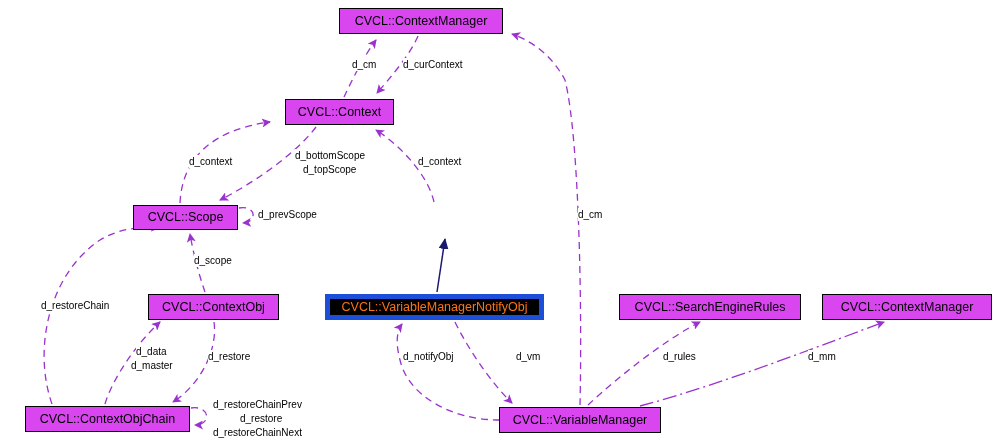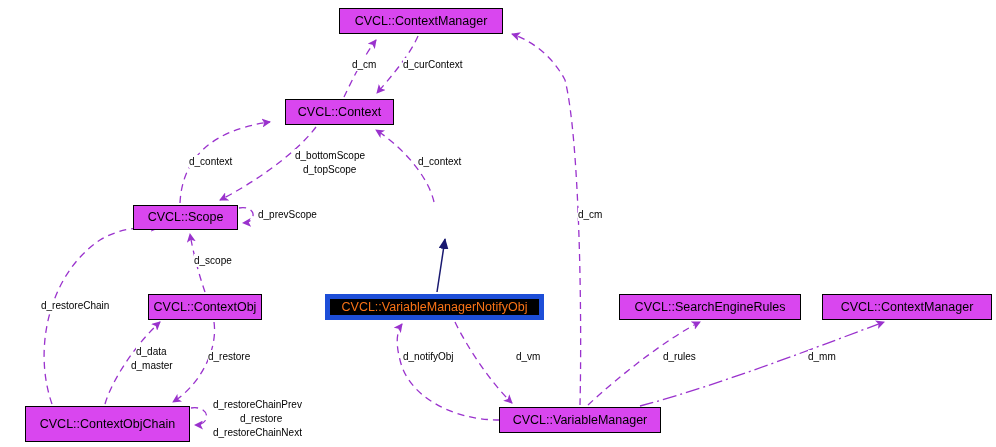--- a/index.html
+++ b/index.html
@@ -116,37 +116,37 @@
 
   <div class="uml-node" style="left:285px; top:99px; width:109px; height:26px;">
     <span>CVCL::Context</span>
   </div>
 
   <div class="uml-node" style="left:133px; top:205px; width:105px; height:25px;">
     <span>CVCL::Scope</span>
   </div>
 
 
-  <div class="uml-node" style="left:148px; top:294px; width:114px; height:26px;">
+  <div class="uml-node" style="left:148px; top:294px; width:131px; height:26px;">
     <span>CVCL::ContextObj</span>
   </div>
 
   <div class="uml-node highlight" style="left:325px; top:294px; width:219px; height:26px;">
     <span>CVCL::VariableManagerNotifyObj</span>
   </div>
 
   <div class="uml-node" style="left:619px; top:294px; width:182px; height:26px;">
     <span>CVCL::SearchEngineRules</span>
   </div>
 
   <div class="uml-node" style="left:822px; top:294px; width:170px; height:26px;">
     <span>CVCL::ContextManager</span>
   </div>
 
-  <div class="uml-node" style="left:25px; top:406px; width:165px; height:36px;">
+  <div class="uml-node" style="left:25px; top:406px; width:165px; height:26px;">
     <span>CVCL::ContextObjChain</span>
   </div>
 
   <div class="uml-node" style="left:499px; top:407px; width:162px; height:26px;">
     <span>CVCL::VariableManager</span>
   </div>
 
   <div class="edge-label" style="left:352px; top:58px;">d_cm</div>
   <div class="edge-label" style="left:403px; top:58px;">d_curContext</div>
   <div class="edge-label" style="left:189px; top:155px;">d_context</div>

